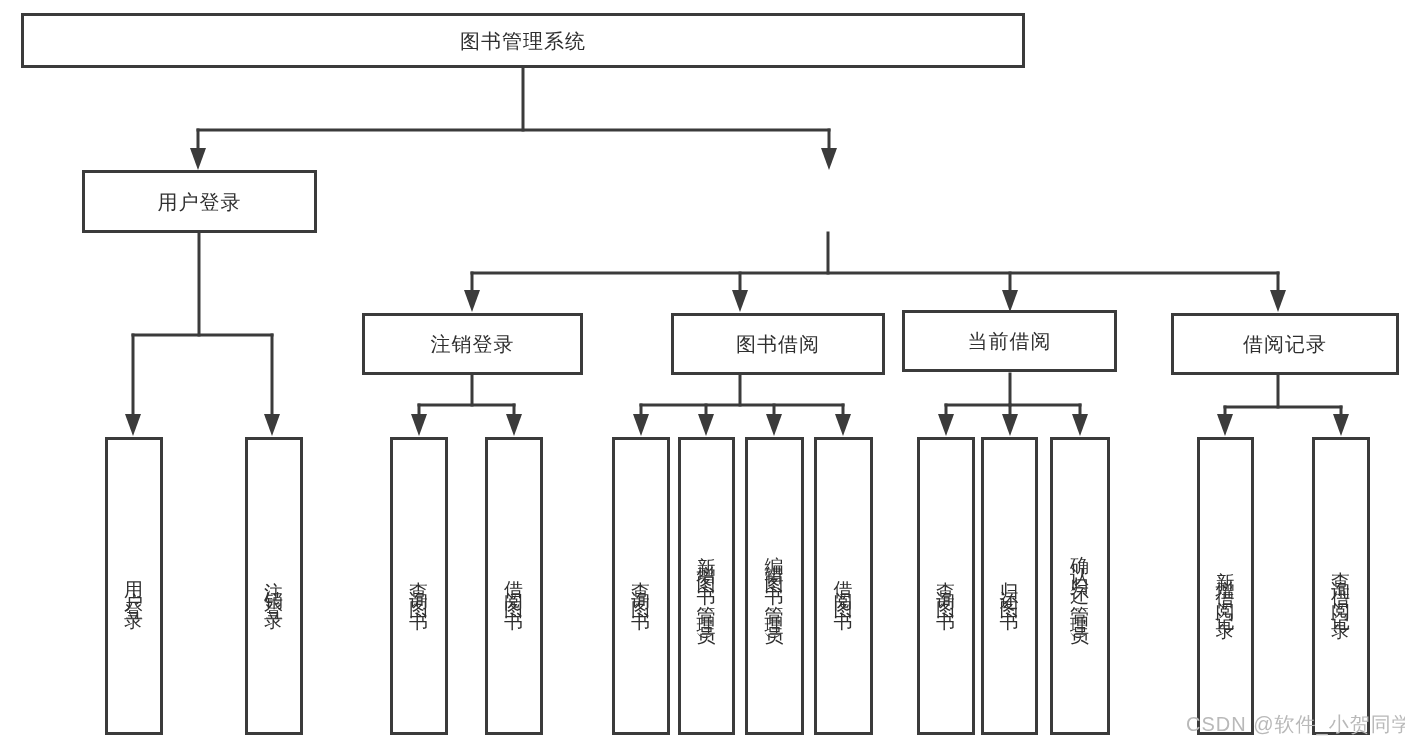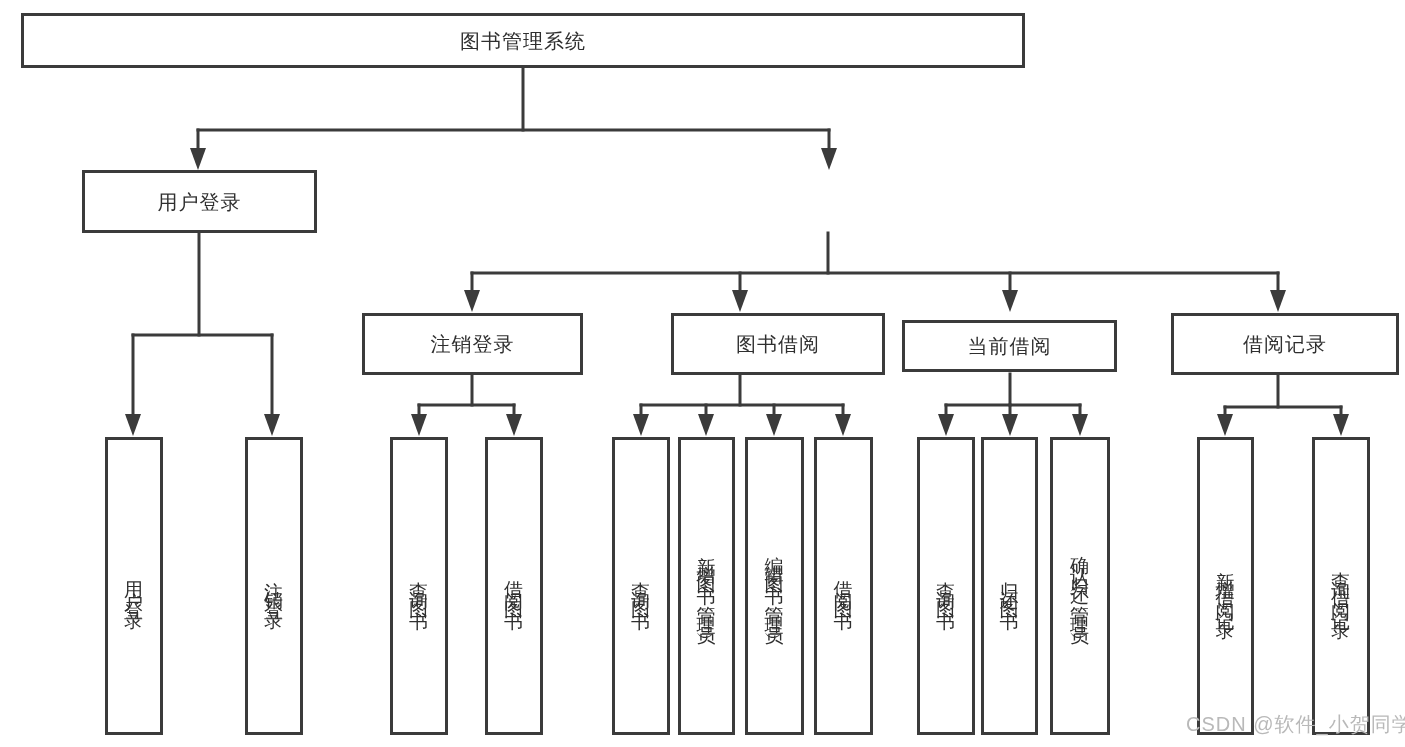--- a/index.html
+++ b/index.html
@@ -118,21 +118,21 @@
       <polygon points="1341,436 1333,414 1349,414"></polygon>
     </g>
   </svg>
 
   <div class="node h" style="left:21px; top:13px; width:1004px; height:55px;">图书管理系统</div>
 
   <div class="node h" style="left:82px; top:170px; width:235px; height:63px;">用户登录</div>
 
   <div class="node h" style="left:362px; top:313px; width:221px; height:62px;">注销登录</div>
   <div class="node h" style="left:671px; top:313px; width:214px; height:62px;">图书借阅</div>
-  <div class="node h" style="left:902px; top:320px; width:215px; height:52px;">当前借阅</div>
+  <div class="node h" style="left:902px; top:310px; width:215px; height:62px;">当前借阅</div>
   <div class="node h" style="left:1171px; top:313px; width:228px; height:62px;">借阅记录</div>
 
   <div class="node v" style="left:105px; top:437px; width:58px; height:298px;">用户登录</div>
   <div class="node v" style="left:245px; top:437px; width:58px; height:298px;">注销登录</div>
 
   <div class="node v" style="left:390px; top:437px; width:58px; height:298px;">查询图书</div>
   <div class="node v" style="left:485px; top:437px; width:58px; height:298px;">借阅图书</div>
 
   <div class="node v" style="left:612px; top:437px; width:58px; height:298px;">查询图书</div>
   <div class="node v" style="left:678px; top:437px; width:57px; height:298px;">新增图书（管理员）</div>

